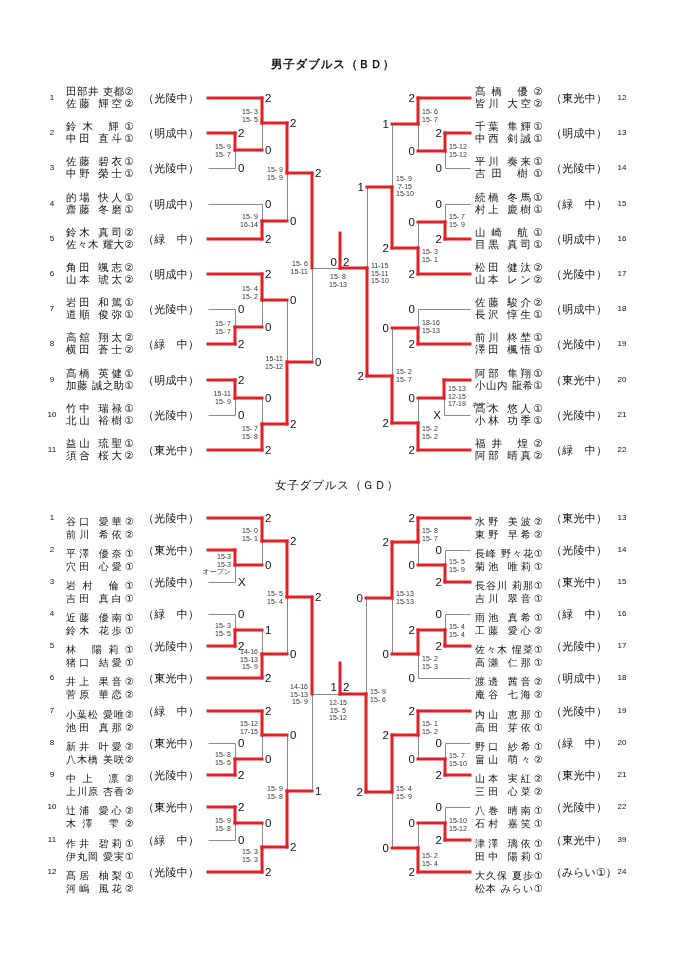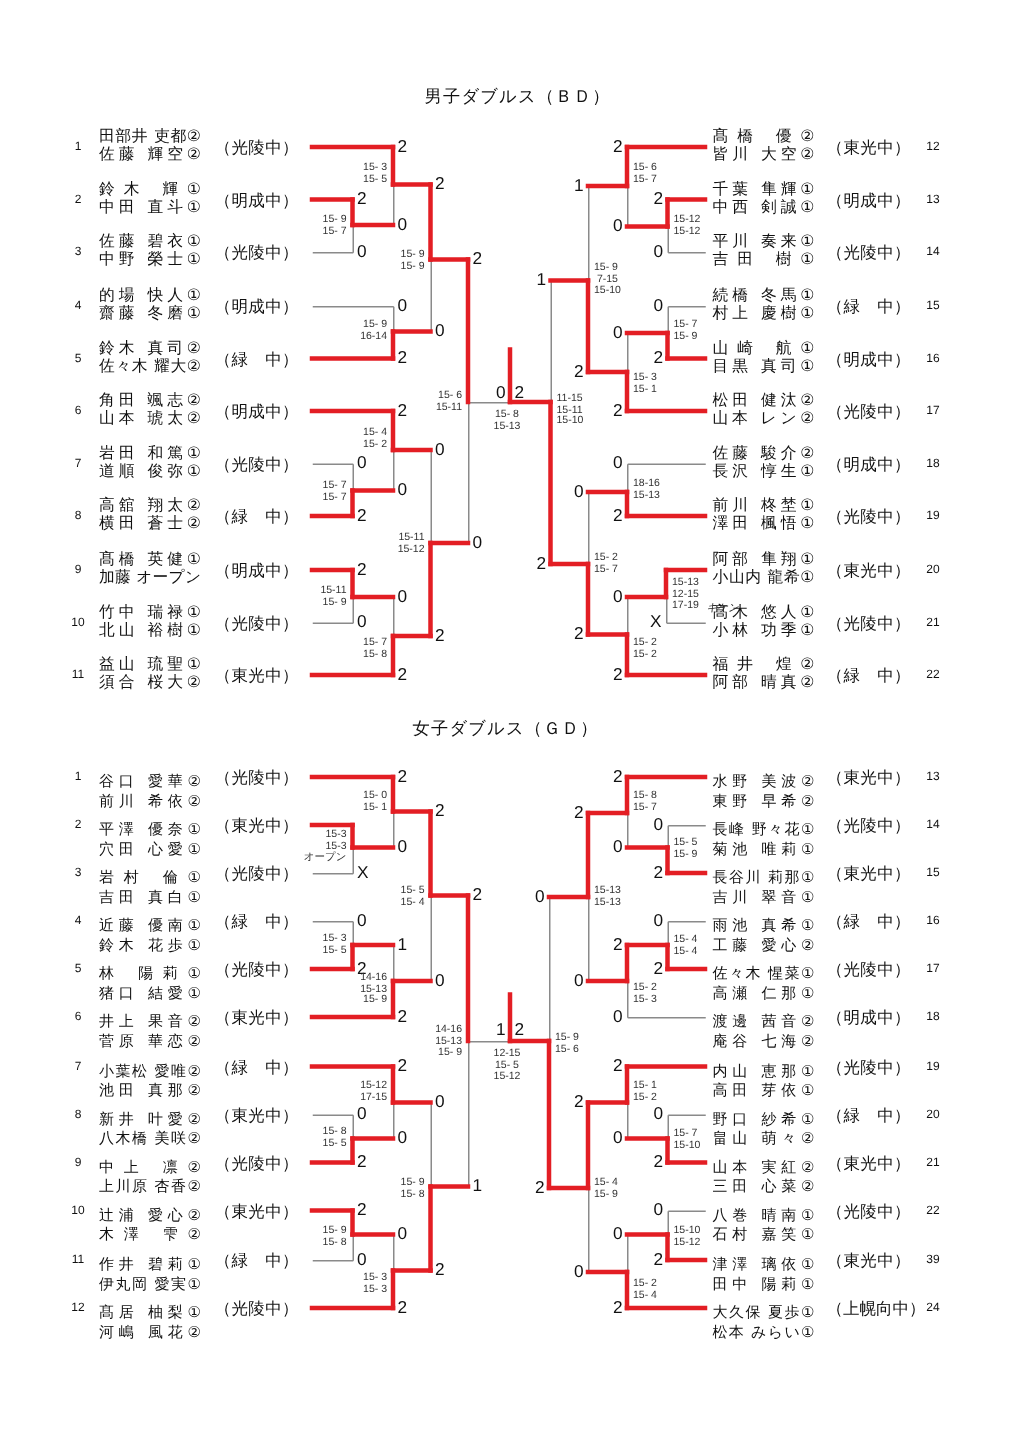--- a/index.html
+++ b/index.html
@@ -31,21 +31,21 @@
 .scores{position:absolute;width:30px;font-size:7px;line-height:7.5px;color:#333;font-family:"Liberation Sans",sans-serif;}
 .scores div{white-space:pre;}
 .scores.L{text-align:right;}
 .scores.R{text-align:left;width:34px;}
 .scores.F{text-align:center;width:34px;}
 </style>
 </head>
 <body>
 
 <div id="page">
-  <div class="heading" style="left:283px;top:57px;">男子ダブルス（ＢＤ）</div>
+  <div class="heading" style="left:271px;top:57px;font-weight:bold;">男子ダブルス（ＢＤ）</div>
   <div class="heading" style="left:275px;top:478px;">女子ダブルス（ＧＤ）</div>
   <svg id="bracket-lines" width="679" height="960">
       <line x1="208.5" y1="168.5" x2="235.5" y2="168.5" stroke="#8a8a8a" stroke-width="1" stroke-linecap="butt"></line>
       <line x1="235.5" y1="150.5" x2="235.5" y2="168.5" stroke="#8a8a8a" stroke-width="1" stroke-linecap="butt"></line>
       <line x1="262.5" y1="123.5" x2="262.5" y2="150.5" stroke="#8a8a8a" stroke-width="1" stroke-linecap="butt"></line>
       <line x1="208.5" y1="204.5" x2="262.5" y2="204.5" stroke="#8a8a8a" stroke-width="1" stroke-linecap="butt"></line>
       <line x1="262.5" y1="204.5" x2="262.5" y2="221.5" stroke="#8a8a8a" stroke-width="1" stroke-linecap="butt"></line>
       <line x1="287.5" y1="173.5" x2="287.5" y2="221.5" stroke="#8a8a8a" stroke-width="1" stroke-linecap="butt"></line>
       <line x1="208.5" y1="309.5" x2="235.5" y2="309.5" stroke="#8a8a8a" stroke-width="1" stroke-linecap="butt"></line>
       <line x1="235.5" y1="309.5" x2="235.5" y2="327.5" stroke="#8a8a8a" stroke-width="1" stroke-linecap="butt"></line>
@@ -260,21 +260,21 @@
     </div>
     <div class="entry L" style="top: 328px;">
       <div class="no">8</div>
       <div class="nm p1">高舘 翔太②</div>
       <div class="nm p2">横田 蒼士②</div>
       <div class="sc">（緑　中）</div>
     </div>
     <div class="entry L" style="top: 364px;">
       <div class="no">9</div>
       <div class="nm p1">髙橋 英健①</div>
-      <div class="nm p2">加藤 オープン</div>
+      <div class="nm p2">加藤 誠之助①</div>
       <div class="sc">（明成中）</div>
     </div>
     <div class="entry L" style="top: 399px;">
       <div class="no">10</div>
       <div class="nm p1">竹中 瑞禄①</div>
       <div class="nm p2">北山 裕樹①</div>
       <div class="sc">（光陵中）</div>
     </div>
     <div class="entry L" style="top: 434px;">
       <div class="no">11</div>
@@ -484,21 +484,21 @@
     <div class="entry R G" style="top: 824px;">
       <div class="no">39</div>
       <div class="nm p1">田中 陽莉①</div>
       <div class="nm p2">津澤 璃依①</div>
       <div class="sc">（東光中）</div>
     </div>
     <div class="entry R G" style="top: 856px;">
       <div class="no">24</div>
       <div class="nm p1">松本 みらい①</div>
       <div class="nm p2">大久保 夏歩①</div>
-      <div class="sc">（上幌向中）</div>
+      <div class="sc">（みらい①）</div>
     </div>
     <div class="gm" style="left: 238px; top: 126px;">2</div>
     <div class="gm" style="left: 238px; top: 161px;">0</div>
     <div class="scores L" style="left: 201px; top: 143px;">
       <div>15- 9</div>
       <div>15- 7</div>
     </div>
     <div class="gm" style="left: 265px; top: 91px;">2</div>
     <div class="gm" style="left: 265px; top: 143px;">0</div>
     <div class="scores L" style="left: 228px; top: 108px;">

